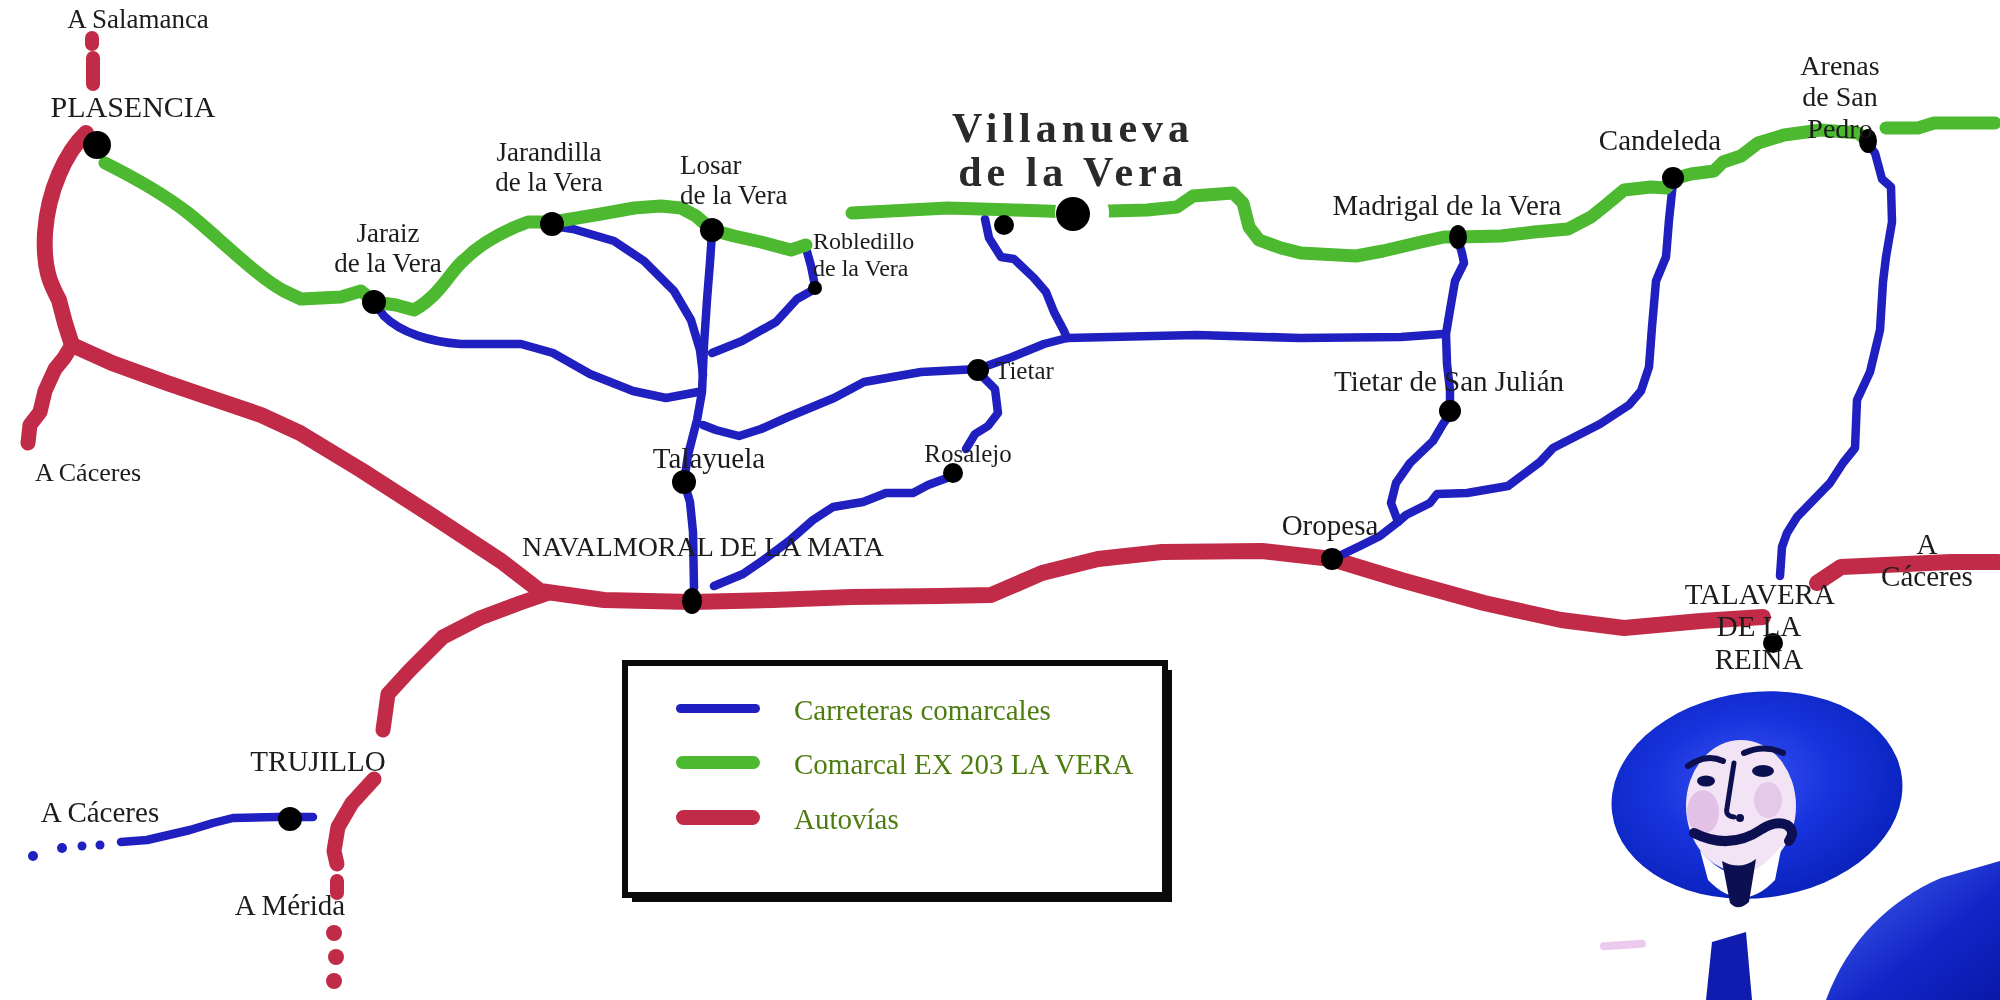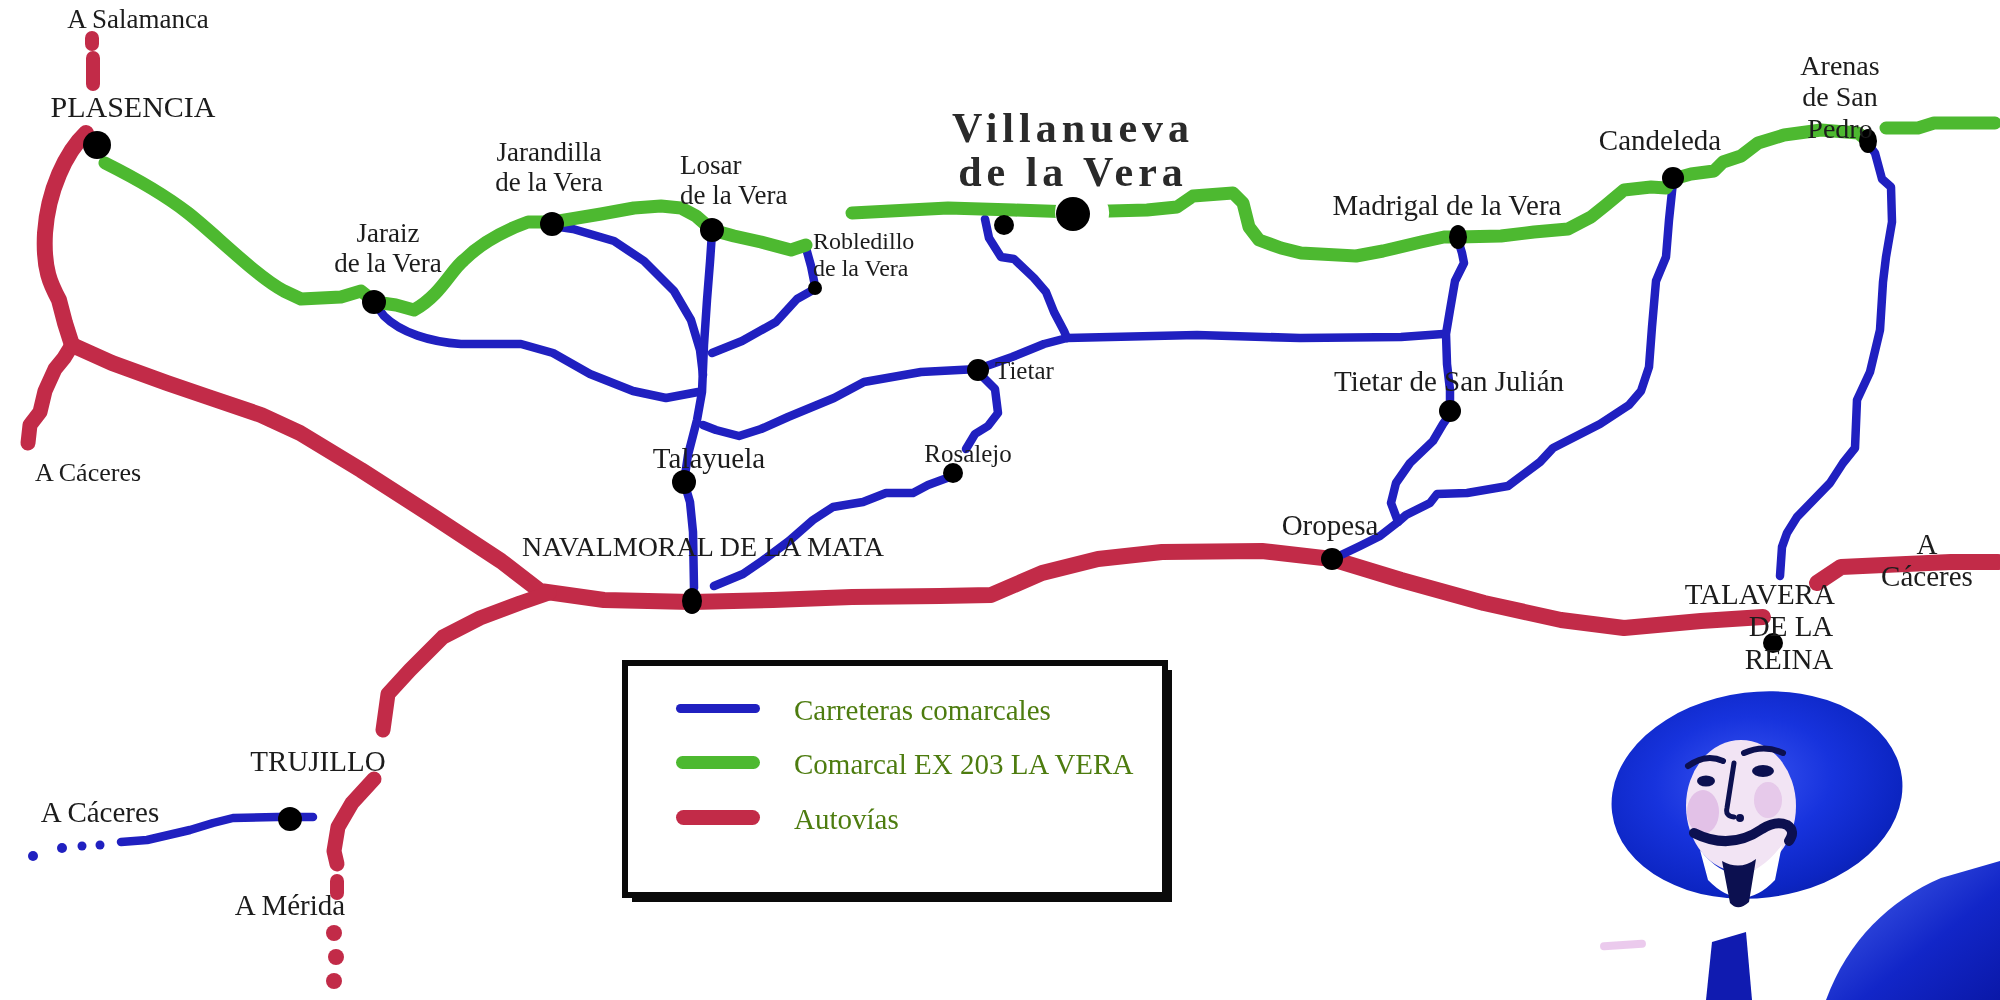--- a/index.html
+++ b/index.html
@@ -206,21 +206,21 @@
   <div class="lbl fs29" style="left:1660px;top:124px;">Candeleda</div>
   <div class="lbl fs28" style="left:1840px;top:50px;">Arenas
 de San Pedro</div>
   <div class="lbl fs25 left" style="left:995px;top:357px;">Tietar</div>
   <div class="lbl fs25" style="left:968px;top:440px;">Rosalejo</div>
   <div class="lbl fs29" style="left:709px;top:442px;">Talayuela</div>
   <div class="lbl fs28" style="left:703px;top:531px;">NAVALMORAL DE LA MATA</div>
   <div class="lbl fs29" style="left:1449px;top:365px;">Tietar de San Julián</div>
   <div class="lbl fs29" style="left:1330px;top:509px;">Oropesa</div>
   <div class="lbl fs29" style="left:1927px;top:528px;">A Cáceres</div>
-  <div class="lbl fs29" style="left:1759px;top:578px;text-align:right;">TALAVERA DE LA REINA</div>
+  <div class="lbl fs29" style="left:1759px;top:578px;">TALAVERA DE LA REINA</div>
   <div class="lbl fs29" style="left:318px;top:745px;">TRUJILLO</div>
   <div class="lbl fs29" style="left:100px;top:796px;">A Cáceres</div>
   <div class="lbl fs29" style="left:290px;top:889px;">A Mérida</div>
 
   <div id="legend">
     <div class="legend-row" style="top:28px;">
       <span class="legend-swatch blue"></span>
       <span class="legend-text">Carreteras comarcales</span>
     </div>
     <div class="legend-row" style="top:82px;">

